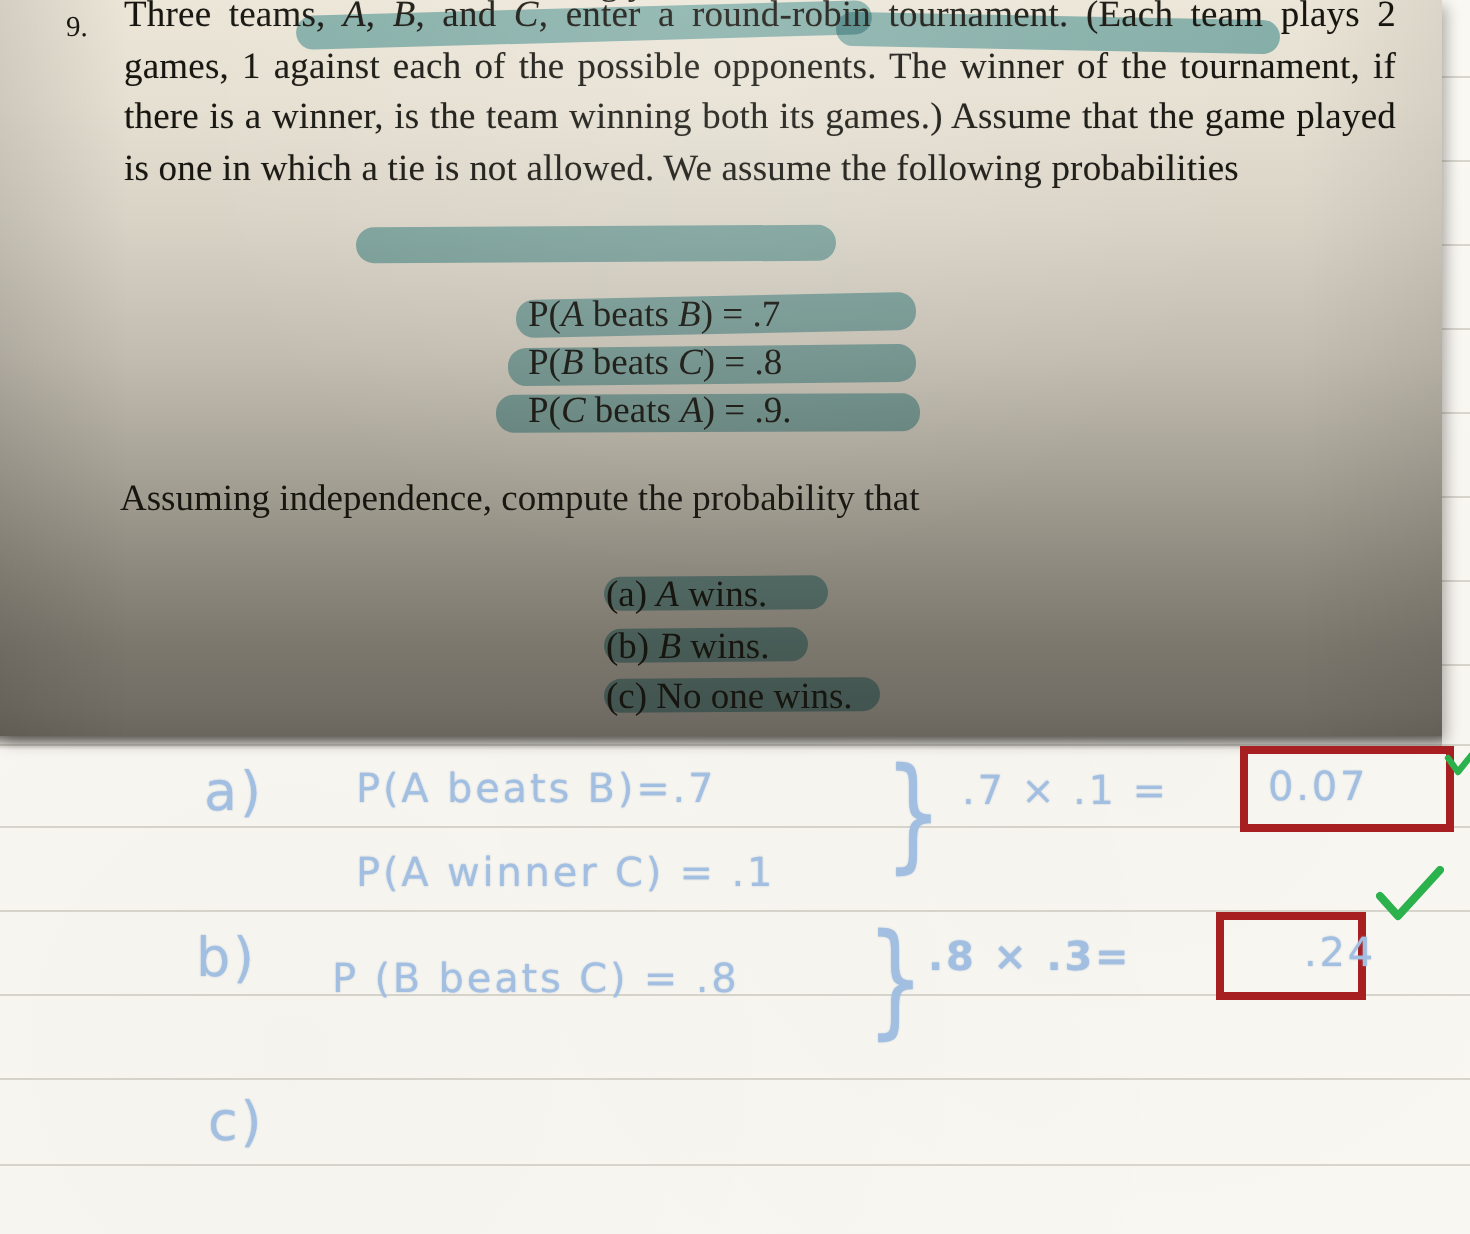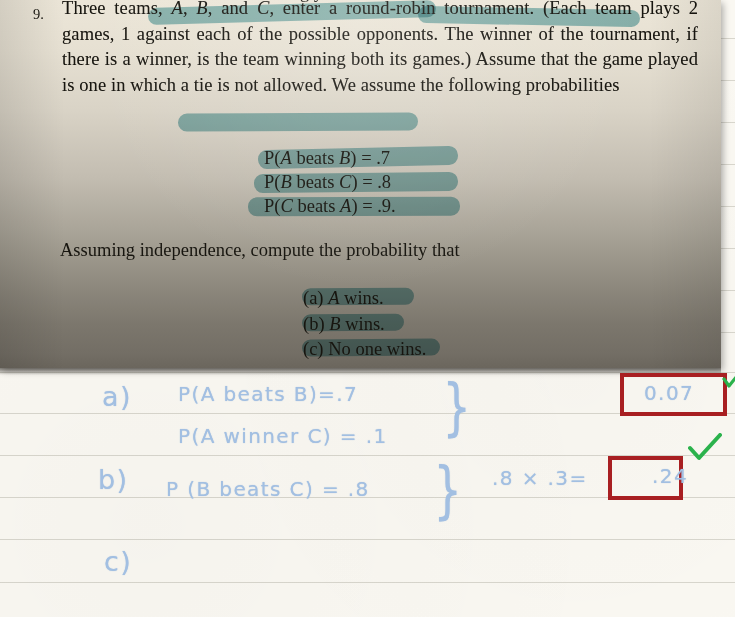--- a/index.html
+++ b/index.html
@@ -241,32 +241,33 @@
     </div>
 
     <div class="tb-vign"></div>
   </div>
   <div class="page-edge-shadow"></div>
 
   <div class="hw hw-lg" style="left:102px; top:381px;">a)</div>
   <div class="hw" style="left:178px; top:382px;">P(A beats B)=.7</div>
   <div class="hw" style="left:178px; top:424px;">P(A winner C) = .1</div>
   <div class="brace" style="left:437px; top:370px; font-size:62px; transform:scaleX(0.72);">}</div>
+  <div class="hw" style="left:481px; top:383px;">.7 × .1 =</div>
   <div class="redbox" style="left:620px; top:373px; width:107px; height:43px;"></div>
-  <div class="hw" style="left:634px; top:381px;margin-left:10px;">0.07</div>
+  <div class="hw" style="left:634px; top:381px;">0.07</div>
   <div class="check" style="left:722px; top:370px;">
     <svg width="20" height="20" viewBox="0 0 20 20" aria-hidden="true">
       <path d="M2 9 L7 16 L19 1" stroke="#2bb24c" stroke-width="3.2" fill="none" stroke-linecap="round" stroke-linejoin="round"></path>
     </svg>
   </div>
 
   <div class="hw hw-lg" style="left:98px;  top:464px;">b)</div>
   <div class="hw" style="left:166px; top:477px;">P (B beats C) = .8</div>
   <div class="brace" style="left:428px; top:453px; font-size:62px; transform:scaleX(0.72);">}</div>
-  <div class="hw" style="left:492px; top:466px;">.8 × .3=</div>
+  <div class="hw" style="left:464px; top:466px;font-weight:bold;">.8 × .3=</div>
   <div class="redbox" style="left:608px; top:456px; width:75px; height:44px;"></div>
   <div class="hw" style="left:652px; top:464px;">.24</div>
   <div class="check" style="left:688px; top:433px;">
     <svg width="34" height="28" viewBox="0 0 34 28" aria-hidden="true">
       <path d="M2 15 L11 25 L32 2" stroke="#2bb24c" stroke-width="4" fill="none" stroke-linecap="round" stroke-linejoin="round"></path>
     </svg>
   </div>
 
   <div class="hw hw-lg" style="left:104px; top:546px;">c)</div>
 

